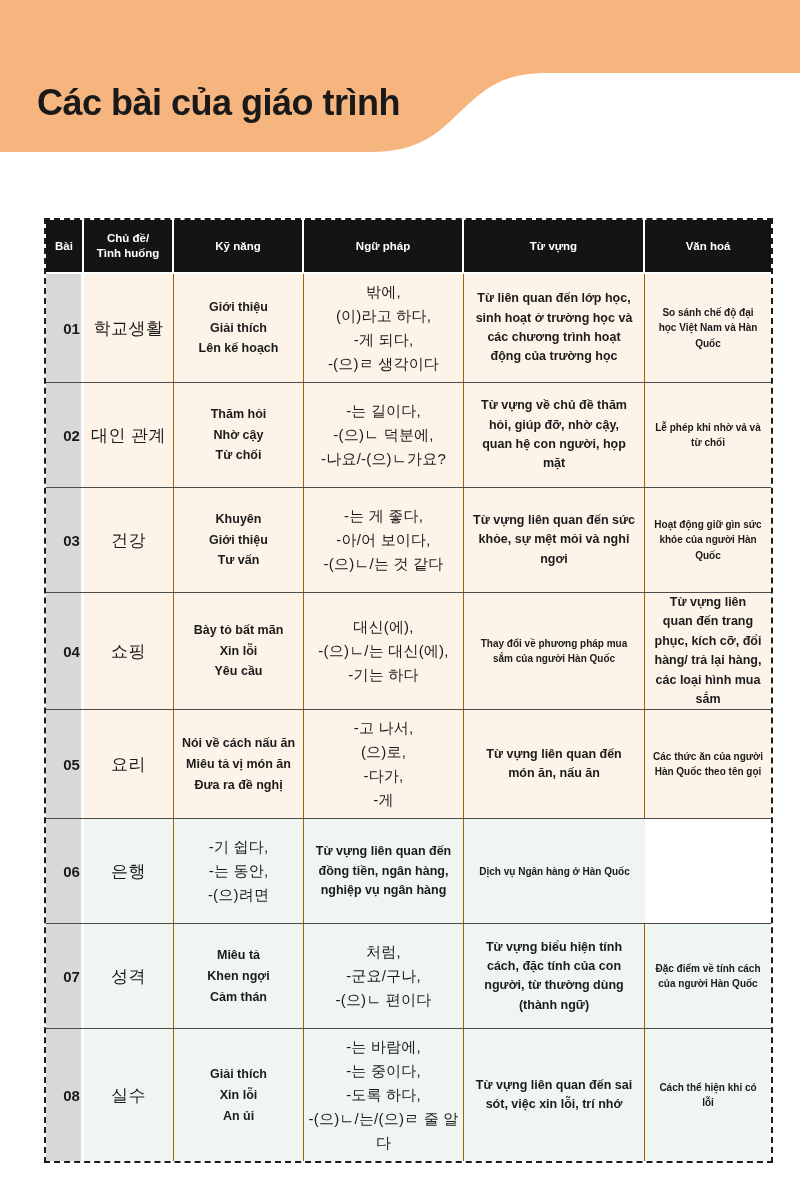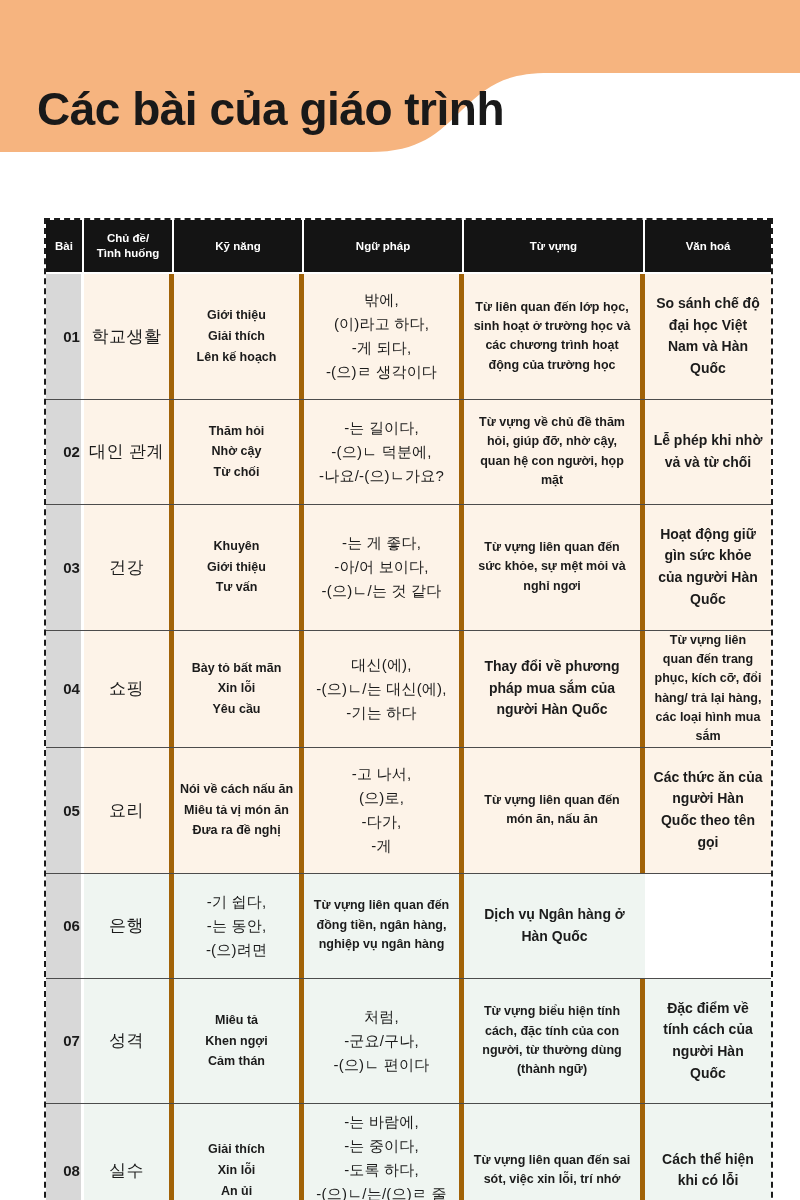--- a/index.html
+++ b/index.html
@@ -1,52 +1,52 @@
 <!DOCTYPE html>
 <html><head>
 <meta charset="utf-8">
 <style>
   * { margin:0; padding:0; box-sizing:border-box; }
   html,body { width:800px; height:1200px; background:#ffffff;
     font-family:"Liberation Sans","DejaVu Sans",sans-serif; color:#1b1b1b; }
   .page { position:relative; width:800px; height:1200px; overflow:hidden; background:#fff; }
 
   .banner { position:absolute; left:0; top:0; width:800px; height:160px; }
-  .page-title { position:absolute; left:37px; top:82px; font-size:46px; font-weight:700;
+  .page-title { position:absolute; left:37px; top:82px; font-size:36px; font-weight:700;
     letter-spacing:-0.5px; color:#191919; }
 
   .toc-table { position:absolute; left:44px; top:218px; width:729px;
     border:2px dashed #1c1c1c; background:#fff; }
 
   .hrow, .row { display:grid; grid-template-columns:38px 90px 130px 160px 181px 1fr; }
 
   .hrow { height:54px; border-bottom:2px solid #ffffff; }
   .hcell { background:#141414; color:#ffffff; display:flex; align-items:center; justify-content:center;
     font-size:11.5px; font-weight:700; text-align:center; white-space:pre-line; line-height:1.3;
     border-right:2px solid #ffffff; }
   .hcell:last-child { border-right:none; }
 
   .row { min-height:105px; }
   .row + .row { border-top:1px solid #4c4c4c; }
   .row:last-child { min-height:125px; }
 
   .cell { display:flex; flex-direction:column; align-items:center; justify-content:center;
-    text-align:center; border-right:5px solid #a16207; padding:6px 4px; }
+    text-align:center; border-right:1px solid #a16207; padding:6px 4px; }
   .cell:last-child { border-right:none; }
 
   .row.cream .cell { background:#fdf3e8; }
   .row.mint  .cell { background:#eff5f1; }
   .cell.c-bai { background:#d8d8d8 !important; border-right:3px solid #ffffff;
     font-size:15px; font-weight:700;padding-left:20px; }
 
   .c-chude  { font-size:17px; font-weight:500; letter-spacing:0.5px; }
   .c-kynang { font-size:12.5px; font-weight:600; line-height:1.65; }
   .c-nguphap{ font-size:15px; font-weight:500; line-height:1.6; letter-spacing:0.2px; }
   .c-tuvung { font-size:12.5px; font-weight:600; line-height:1.55; padding:0 9px; }
-  .c-vanhoa { font-size:14px; font-weight:600; line-height:1.55; padding:19px 8px; }
+  .c-vanhoa { font-size:10px; font-weight:600; line-height:1.55; padding:19px 8px; }
 </style>
 </head>
 <body>
 
 <div class="page">
 
   <svg class="banner" viewBox="0 0 800 160" preserveAspectRatio="none" aria-hidden="true">
     <path d="M0 0 L800 0 L800 73 L550 73 C505 73 488 85 462 110 C438 133 420 152 370 152 L0 152 Z" fill="#f6b47f"></path>
   </svg>
 

